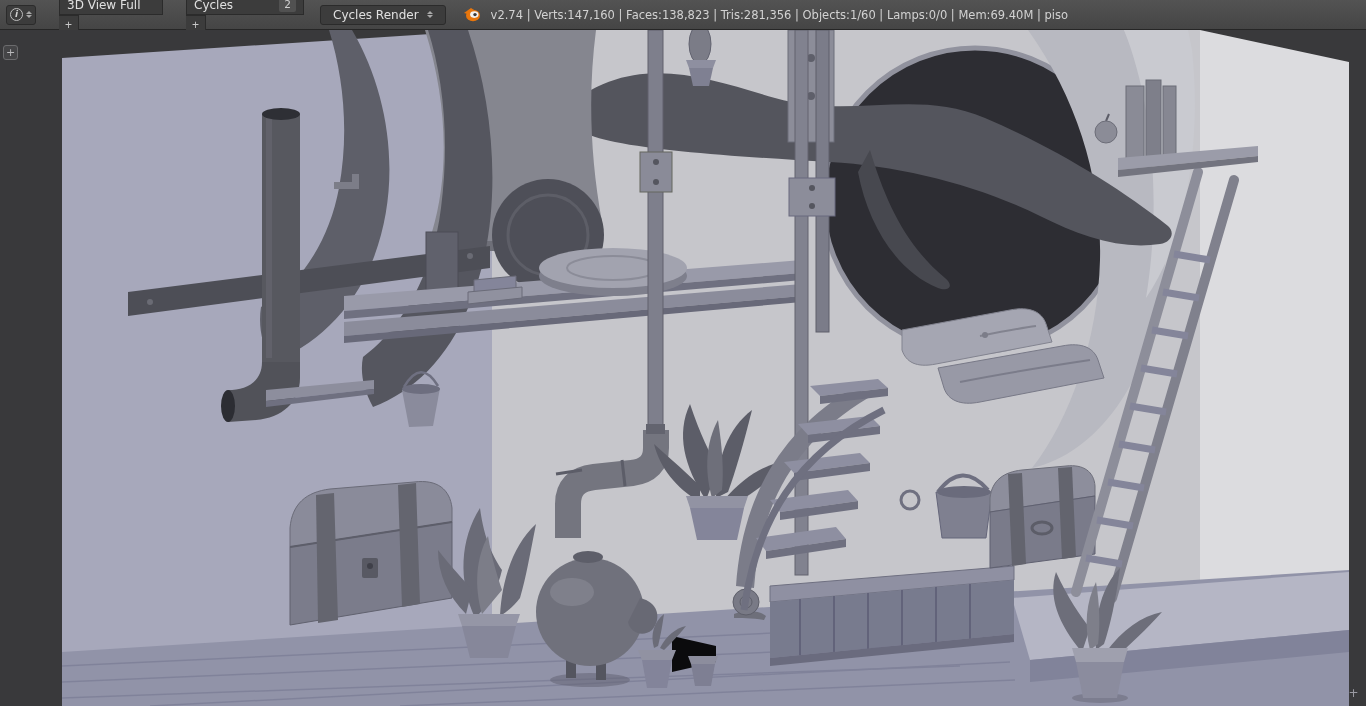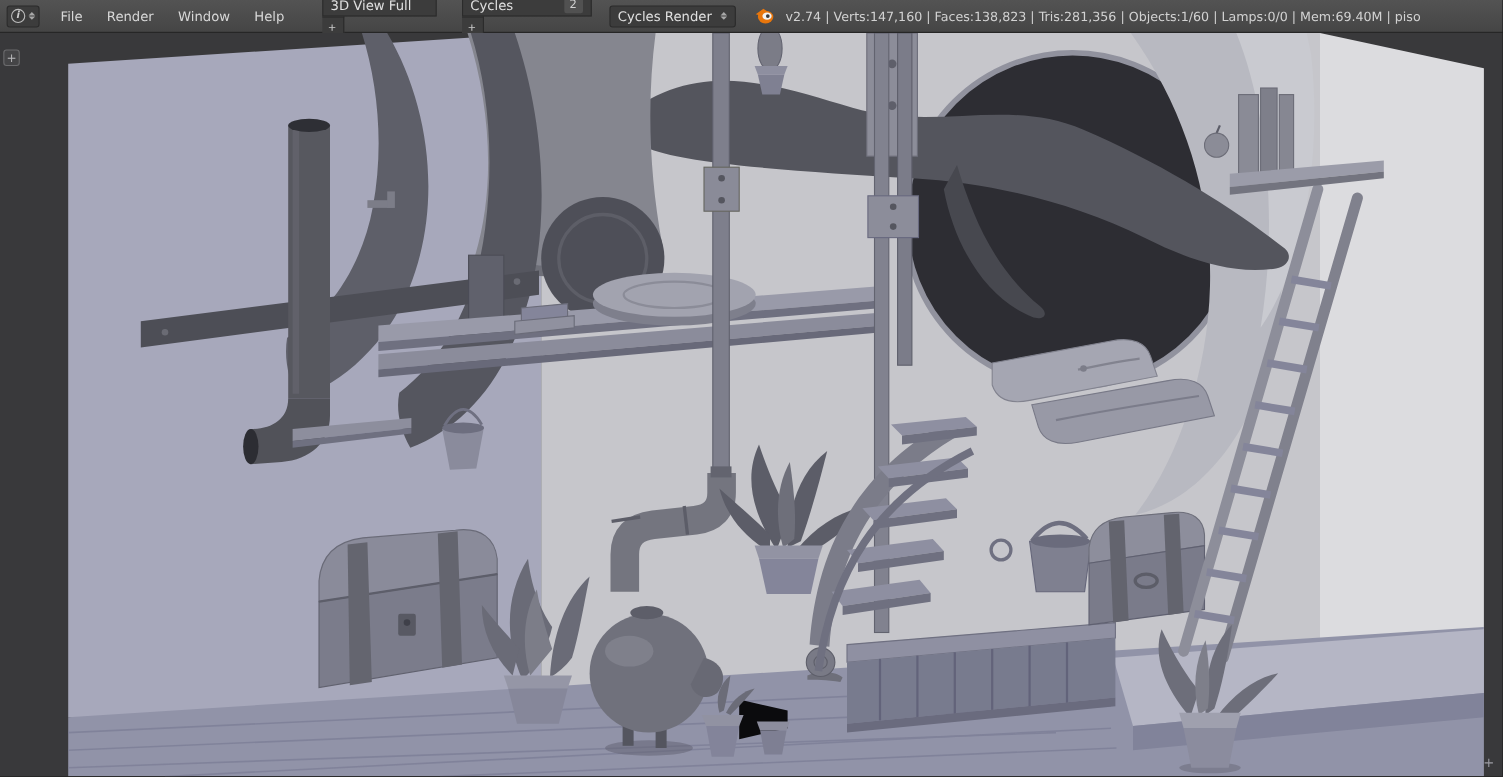--- a/index.html
+++ b/index.html
@@ -37,21 +37,21 @@
     display: flex; align-items: center; padding: 0 7px; color: #e0e0e0; }
   .name-field.screen { width: 104px; }
   .name-field.scene  { width: 118px; }
   .count-badge { margin-left: auto; background: #515151; border-radius: 2px; padding: 0 5px;
     font-size: 10.5px; color: #d0d0d0; line-height: 15px; }
   .sq-btn { height: 20px; width: 20px; background: var(--field-bg); border: 1px solid var(--field-border);
     border-left: none; color: #c8c8c8; display: flex; align-items: center; justify-content: center;
     font-size: 12px; line-height: 1; }
   .sq-btn.last { border-radius: 0 3px 3px 0; }
   .engine-field { height: 20px; background: var(--field-bg); border: 1px solid var(--field-border);
-    border-radius: 3px; display: flex; align-items: center; gap: 8px; padding: 0 7px; margin-left: 14px; color: #e0e0e0; }
+    border-radius: 3px; display: flex; align-items: center; gap: 8px; padding: 0 12px; margin-left: 14px; color: #e0e0e0; }
   .logo { margin-left: 14px; display: flex; align-items: center; }
   .stats { margin-left: 8px; font-size: 11.5px; color: #d2d2d2; letter-spacing: 0; overflow: hidden; }
 
   
   .viewport { position: relative; flex: 1 1 auto; background: var(--viewport-bg); overflow: hidden; }
   .viewport svg { position: absolute; inset: 0; display: block; }
   .region-plus {
     position: absolute; left: 3px; top: 15px; width: 15px; height: 15px; background: #454547;
     border: 1px solid #6b6b6d; border-radius: 3px; color: #b9b9bb; font-size: 11px; line-height: 13px;
     text-align: center; z-index: 5;
@@ -68,26 +68,20 @@
 
   <header class="topbar">
     <div class="editor-btn">
       <span class="info-glyph">i</span>
       <span class="dd-arrows">
           <i class="up"></i>
           <i class="dn"></i>
         </span>
     </div>
 
-    <nav class="menus">
-      <span class="menu">File</span>
-      <span class="menu">Render</span>
-      <span class="menu">Window</span>
-      <span class="menu">Help</span>
-    </nav>
 
     <div class="ctl-group">
       <span class="browse-btn">
         <svg width="12" height="10" viewBox="0 0 12 10">
           <rect x="0.5" y="0.5" width="11" height="9" fill="none" stroke="#a8a8a8"></rect>
           <rect x="1" y="1" width="5" height="8" fill="#8f8f8f"></rect>
         </svg>
         <span class="dd-arrows">
             <i class="up"></i>
             <i class="dn"></i>

